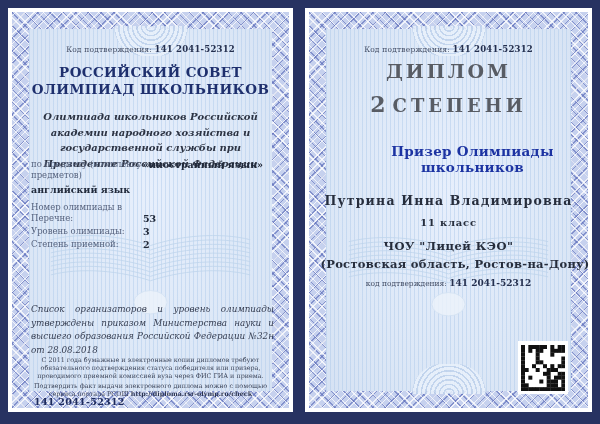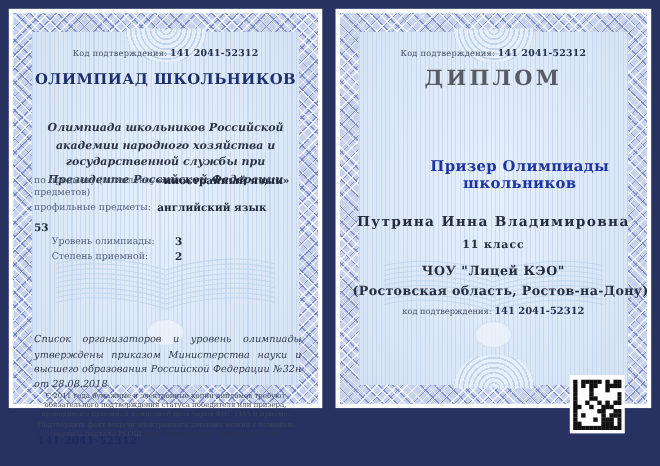--- a/index.html
+++ b/index.html
@@ -2,21 +2,21 @@
 <html><head>
 <meta charset="utf-8">
 <style>
   html,body{margin:0;padding:0;}
   body{
     width:600px;height:424px;position:relative;overflow:hidden;
     background:#273261;
     font-family:"DejaVu Serif","Liberation Serif",serif;
     -webkit-font-smoothing:antialiased;
   }
-  .page{position:absolute;top:8px;height:363px;background:#ffffff;}
+  .page{position:absolute;top:8px;height:404px;background:#ffffff;}
   .page.left{left:8px;width:285px;}
   .page.right{left:305px;width:287px;}
   .band{
     position:absolute;inset:4px;
     background:
       repeating-linear-gradient(45deg, rgba(255,255,255,0.75) 2.5px 3.5px, rgba(0,0,0,0) 3.5px 9px),
       repeating-linear-gradient(135deg, rgba(255,255,255,0.75) 2.5px 3.5px, rgba(0,0,0,0) 3.5px 9px),
       repeating-linear-gradient(45deg, rgba(96,112,187,0.65) 0 1.2px, rgba(0,0,0,0) 1.2px 9px),
       repeating-linear-gradient(135deg, rgba(96,112,187,0.65) 0 1.2px, rgba(0,0,0,0) 1.2px 9px),
       #c6d1ee;
@@ -43,21 +43,21 @@
   .verif{top:36px;font-size:7.5px;color:#454f66;letter-spacing:.2px;}
   .verif .code{font-weight:bold;font-size:8.5px;color:#242f4e;}
 
   
   .l-title{top:56px;font-size:13.5px;line-height:17px;font-weight:bold;color:#1e2f6d;letter-spacing:.4px;}
   .l-subtitle{top:101px;left:16px;right:16px;font-size:10px;line-height:15.5px;font-weight:bold;color:#2c3343;font-style:italic;}
   .fields{top:151px;left:23px;right:16px;}
   .f-row{display:grid;grid-template-columns:112px 1fr;column-gap:0;align-items:start;}
   .f-label{font-size:8.5px;line-height:11px;color:#56627d;}
   .f-value{font-size:9.5px;line-height:11px;font-weight:bold;color:#20293a;}
-  .mt3{margin-top:3px;} .mt7{margin-top:7px;} .mt2{margin-top:2px;padding-left:16px;}
+  .mt3{margin-top:3px;} .mt7{margin-top:7px;} .mt2{margin-top:2px;}
   .order-note{top:295px;left:23px;width:243px;font-style:italic;font-size:8.8px;line-height:13.5px;color:#343c50;text-align:justify;}
   .fineprint{top:348px;left:17px;width:251px;font-size:6.4px;line-height:8px;color:#3c4458;}
   .fineprint .url{font-weight:bold;color:#2b3450;}
   .fineprint p{margin:0 0 2px 0;}
   .l-bottom-code{position:absolute;left:26px;top:388px;font-size:9.5px;font-weight:bold;color:#1d2a5c;letter-spacing:.3px;}
 
   
   .r-diploma{top:47px;font-size:19px;line-height:33px;font-weight:bold;color:#585c64;letter-spacing:3px;}
   .r-degree{top:83px;color:#585c64;}
   .r-degree .num{font-size:22px;font-weight:bold;letter-spacing:2px;}
@@ -100,35 +100,36 @@
       <path d="M110 60 C 140 50, 180 46, 212 54" fill="none" stroke="#bdd4ec" stroke-width="1"></path>
       <ellipse cx="110" cy="82" rx="17" ry="12" fill="#edf3fb" stroke="#d2e1f2"></ellipse>
     </svg>
 
   <div class="abs verif center">
     <span>Код подтверждения:</span>
     <span class="code">141 2041-52312</span>
   </div>
 
   <div class="abs l-title center">
+    <div>РОССИЙСКИЙ СОВЕТ</div>
     <div>ОЛИМПИАД ШКОЛЬНИКОВ</div>
   </div>
 
   <div class="abs l-subtitle center">Олимпиада школьников Российской академии народного хозяйства и государственной службы при Президенте Российской Федерации</div>
 
   <div class="abs fields">
     <div class="f-row">
       <span class="f-label">по предмету (комплексу предметов)</span>
       <span class="f-value">«иностранный язык»</span>
     </div>
     <div class="f-row mt3">
-      <span class="f-label">профильные предметы:</span>
       <span class="f-value">английский язык</span>
     </div>
     <div class="f-row mt7">
+      <span class="f-label">Номер олимпиады в Перечне:</span>
       <span class="f-value" style="align-self:end">53</span>
     </div>
     <div class="f-row mt2">
       <span class="f-label">Уровень олимпиады:</span>
       <span class="f-value">3</span>
     </div>
     <div class="f-row mt2">
       <span class="f-label">Степень приемной:</span>
       <span class="f-value">2</span>
     </div>
@@ -170,20 +171,24 @@
       <path d="M110 60 C 140 50, 180 46, 212 54" fill="none" stroke="#bdd4ec" stroke-width="1"></path>
       <ellipse cx="110" cy="82" rx="17" ry="12" fill="#edf3fb" stroke="#d2e1f2"></ellipse>
     </svg>
 
   <div class="abs verif center">
     <span>Код подтверждения:</span>
     <span class="code">141 2041-52312</span>
   </div>
 
   <div class="abs r-diploma center">ДИПЛОМ</div>
+  <div class="abs r-degree center">
+    <span class="num">2</span>
+    <span class="word">СТЕПЕНИ</span>
+  </div>
 
   <div class="abs r-status center">Призер Олимпиады школьников</div>
   <div class="abs r-name center">Путрина Инна Владимировна</div>
   <div class="abs r-grade center">11 класс</div>
   <div class="abs r-school center">ЧОУ "Лицей КЭО"</div>
   <div class="abs r-region center">(Ростовская область, Ростов-на-Дону)</div>
 
   <div class="abs r-codeline center">
     <span>код подтверждения:</span>
     <span class="code">141 2041-52312</span>

